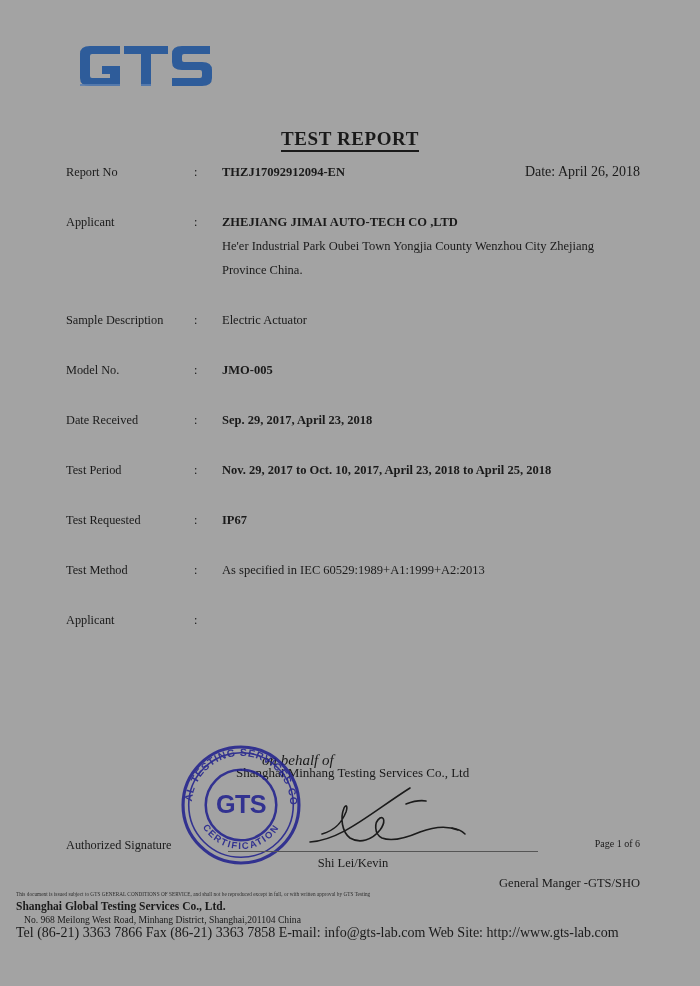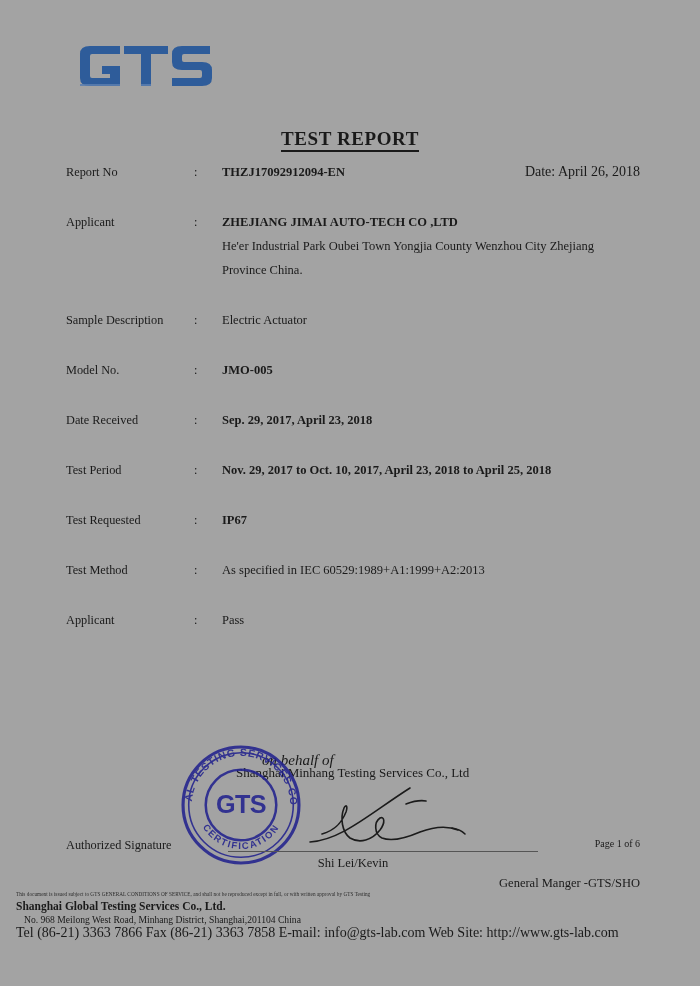--- a/index.html
+++ b/index.html
@@ -295,21 +295,20 @@
       <div class="row-label">Test Method</div>
       <div class="row-colon">:</div>
       <div class="row-value">As specified in IEC 60529:1989+A1:1999+A2:2013</div>
     </div>
 
     <div class="gap-md"></div>
 
     <div class="row">
       <div class="row-label">Applicant</div>
       <div class="row-colon">:</div>
-      <div class="row-value">Pass</div>
     </div>
 
   </div>
 
   <div class="sig-block">
 
     <div class="sig-behalf">on behalf of</div>
     <div class="sig-company">Shanghai Minhang Testing Services Co., Ltd</div>
 
     <svg class="stamp" viewBox="0 0 200 200">

